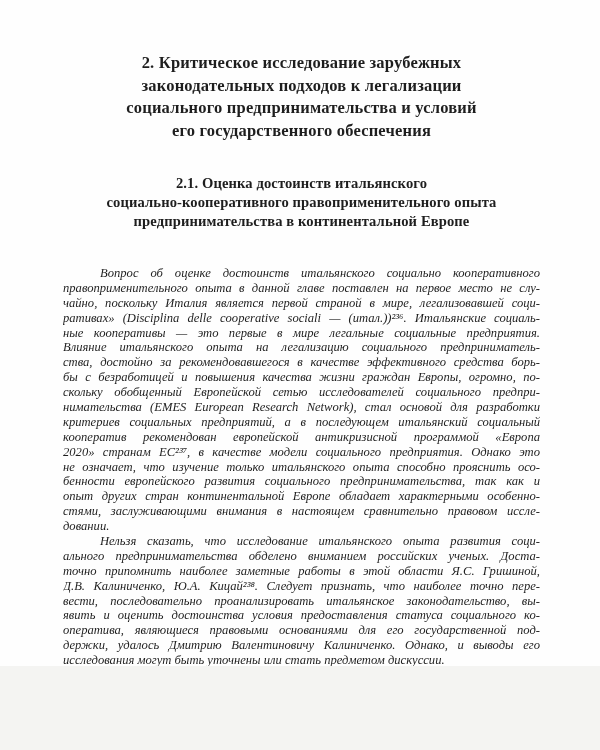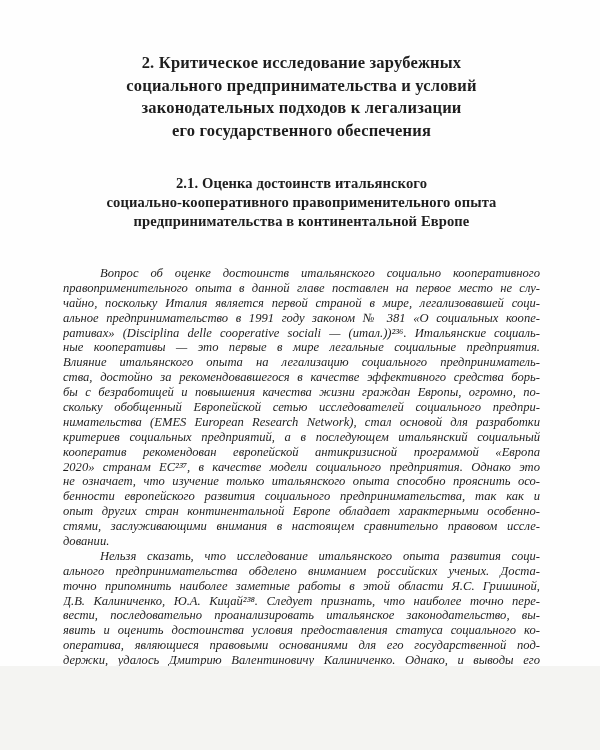--- a/index.html
+++ b/index.html
@@ -62,37 +62,36 @@
     color: #0369a1;
   }
 </style>
 </head>
 <body>
 
 <div class="page">
 
   <div class="content heading chapter-heading">
       <div class="line first">2. Критическое исследование зарубежных</div>
+      <div class="line">законодательных подходов к легализации</div>
       <div class="line">социального предпринимательства и условий</div>
-      <div class="line">законодательных подходов к легализации</div>
       <div class="line last">его государственного обеспечения</div>
     </div>
 
   <div class="content heading section-heading">
       <div class="line first">2.1. Оценка достоинств итальянского</div>
       <div class="line">социально-кооперативного правоприменительного опыта</div>
       <div class="line last">предпринимательства в континентальной Европе</div>
     </div>
 
   <div class="content body-text">
     <div class="paragraph">
         <div class="line first">Вопрос об оценке достоинств итальянского социально кооперативного</div>
         <div class="line">правоприменительного опыта в данной главе поставлен на первое место не слу-</div>
         <div class="line">чайно, поскольку Италия является первой страной в мире, легализовавшей соци-</div>
-        <div class="line">альное предпринимательство в 1991 году законом № 381 «О социальных коопе-</div>
         <div class="line">ративах» (Disciplina delle cooperative sociali — (итал.))²³⁶. Итальянские социаль-</div>
         <div class="line">ные кооперативы — это первые в мире легальные социальные предприятия.</div>
         <div class="line">Влияние итальянского опыта на легализацию социального предприниматель-</div>
         <div class="line">ства, достойно за рекомендовавшегося в качестве эффективного средства борь-</div>
         <div class="line">бы с безработицей и повышения качества жизни граждан Европы, огромно, по-</div>
         <div class="line">скольку обобщенный Европейской сетью исследователей социального предпри-</div>
         <div class="line">нимательства (EMES European Research Network), стал основой для разработки</div>
         <div class="line">критериев социальных предприятий, а в последующем итальянский социальный</div>
         <div class="line">кооператив рекомендован европейской антикризисной программой «Европа</div>
         <div class="line">2020» странам ЕС²³⁷, в качестве модели социального предприятия. Однако это</div>

